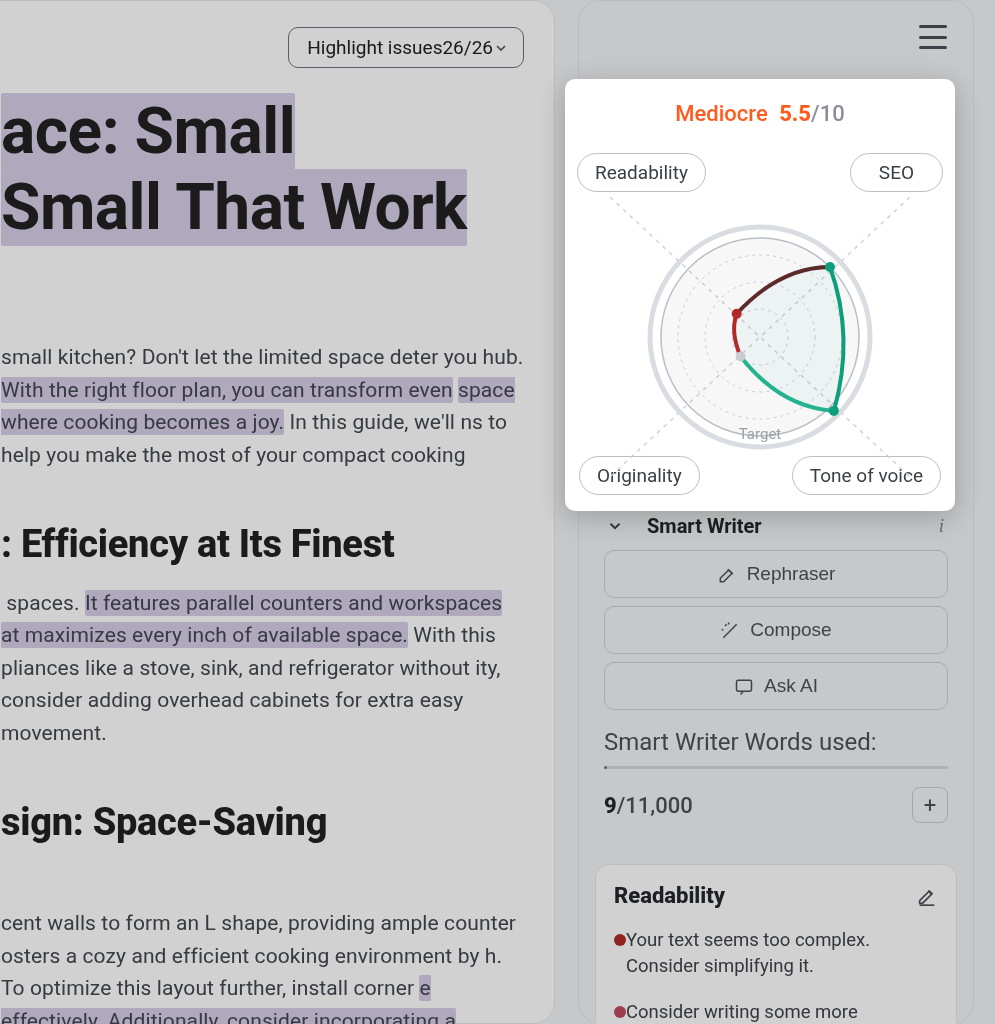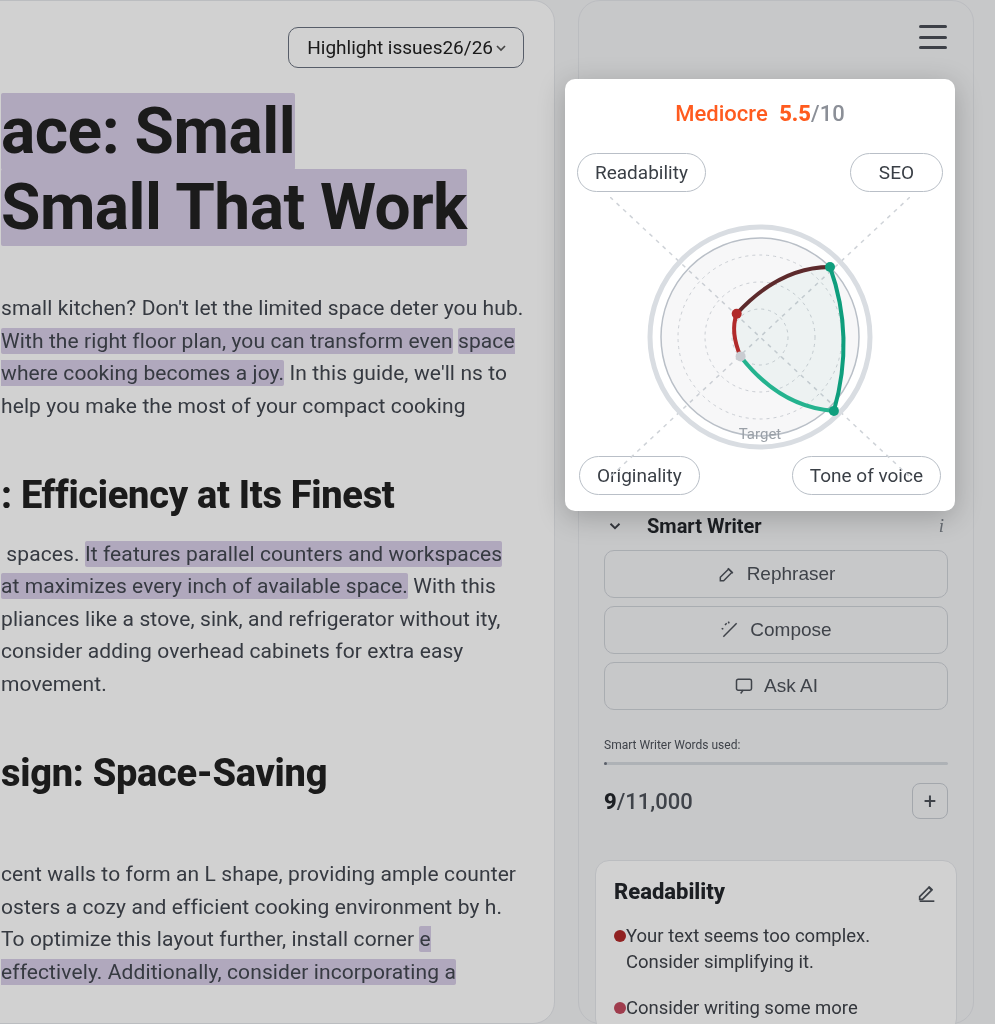--- a/index.html
+++ b/index.html
@@ -13,21 +13,21 @@
   .editor-head { display: flex; justify-content: flex-end; }
   .highlight-dd { display: inline-flex; align-items: center; border: 1.5px solid #6b7280; border-radius: 10px; padding: 8px 14px 8px 18px; font-size: 19px; color: #222; background: #fff; cursor: pointer; }
   .highlight-dd .count { color: #222; }
   .highlight-dd svg { width: 16px; height: 16px; stroke: #555; stroke-width: 2.5; fill: none; }
 
   .doc { margin-top: 26px; font-size: 20px; line-height: 1.55; color: #2c2f36; letter-spacing: 0.1px; }
   h1.title { font-size: 64px; font-weight: 700; letter-spacing: -0.5px; line-height: 1.18; color: #222; }
   h2.sub { font-size: 38px; font-weight: 800; letter-spacing: -0.3px; line-height: 1.25; margin-top: 50px; color: #222; }
   p.body { margin-top: 18px; font-size: 21px; line-height: 1.55; color: #424750; }
   mark.hl { background: #d7cde7; color: inherit; border-radius: 2px; padding: 1px 0; }
-  p.intro { margin-top: 47px; }
+  p.intro { margin-top: 96px; }
 
   
   .sidebar { position: absolute; left: 578px; top: 0; width: 396px; height: 1024px; background: #f3f4f6; border-radius: 22px; border: 1px solid #e5e7eb; padding: 18px 16px 0 16px; }
   .sb-top { display: flex; justify-content: flex-end; padding: 6px 10px 10px 10px; }
   .menu-btn { width: 28px; height: 24px; display: flex; flex-direction: column; justify-content: space-between; cursor: pointer; }
   .menu-btn span { height: 3px; background: #4b4f57; border-radius: 2px; }
 
   .score-card { position: absolute; left: -14px; top: 78px; width: 390px; height: 432px; background: #fff; border-radius: 10px; box-shadow: 0 6px 28px rgba(0,0,0,0.22); z-index: 20; padding: 22px 18px 14px 18px; }
   .score-head { text-align: center; font-size: 22px; }
   .score-head .word { color: #ff5b1f; font-weight: 500; }
@@ -41,23 +41,23 @@
   .pill.tone { right: 14px; bottom: 16px; }
 
   .radar { position: absolute; left: 50%; top: 118px; transform: translateX(-50%); width: 300px; height: 280px; }
   .target-label { position: absolute; width: 60px; text-align: center; left: 50%; transform: translateX(-50%); bottom: 68px; font-size: 15px; color: #9aa0a7; z-index: 22; }
 
   .smart-writer { margin-top: 448px; border: 1px solid transparent; padding: 0 8px 10px 8px; }
   .sw-head { display: flex; align-items: center; gap: 23px; padding: 6px 4px 12px 2px; }
   .sw-head svg.caret { width: 18px; height: 18px; stroke: #3f434a; stroke-width: 2.5; fill: none; }
   .sw-head .t { font-size: 20px; font-weight: 700; flex: 1; }
   .sw-head .info { font-style: italic; font-family: Georgia, serif; color: #7e848c; font-size: 19px; }
-  .sw-btn { display: flex; align-items: center; justify-content: center; gap: 10px; width: 100%; border: 1.5px solid #cfd3d8; background: #f3f4f6; border-radius: 10px; padding: 12px 0; font-size: 19px; color: #4d525a; margin-bottom: 8px; cursor: pointer; }
+  .sw-btn { display: flex; align-items: flex-end; justify-content: center; gap: 10px; width: 100%; border: 1.5px solid #cfd3d8; background: #f3f4f6; border-radius: 10px; padding: 12px 0; font-size: 19px; color: #4d525a; margin-bottom: 8px; cursor: pointer; }
   .sw-btn svg { width: 20px; height: 20px; stroke: #4d525a; stroke-width: 1.8; fill: none; }
-  .sw-usage { font-size: 12px; color: #4d525a; margin-top: 28px; }
+  .sw-usage { font-size: 24px; color: #4d525a; margin-top: 18px; }
   .sw-bar { height: 3px; background: #d5d9df; border-radius: 2px; margin-top: 10px; position: relative; }
   .sw-bar::before { content: ""; position: absolute; left: 0; top: 0; height: 3px; width: 1%; background: #6f7580; border-radius: 2px; }
   .sw-row2 { display: flex; align-items: center; margin-top: 18px; }
   .sw-row2 .n1 { font-size: 22px; font-weight: 800; color: #23262b; }
   .sw-row2 .n2 { font-size: 22px; font-weight: 500; color: #4d525a; }
   .plus-btn { margin-left: auto; width: 36px; height: 36px; border: 1.5px solid #c7ccd2; border-radius: 8px; display: flex; align-items: center; justify-content: center; font-size: 22px; color: #4d525a; cursor: pointer; background: #f3f4f6; }
 
   .readability-card { margin-top: 30px; background: #fff; border: 1px solid #e5e7eb; border-radius: 14px; padding: 18px 18px 10px 18px; }
   .rc-head { display: flex; align-items: center; }
   .rc-head .t { font-size: 22px; font-weight: 800; flex: 1; }

